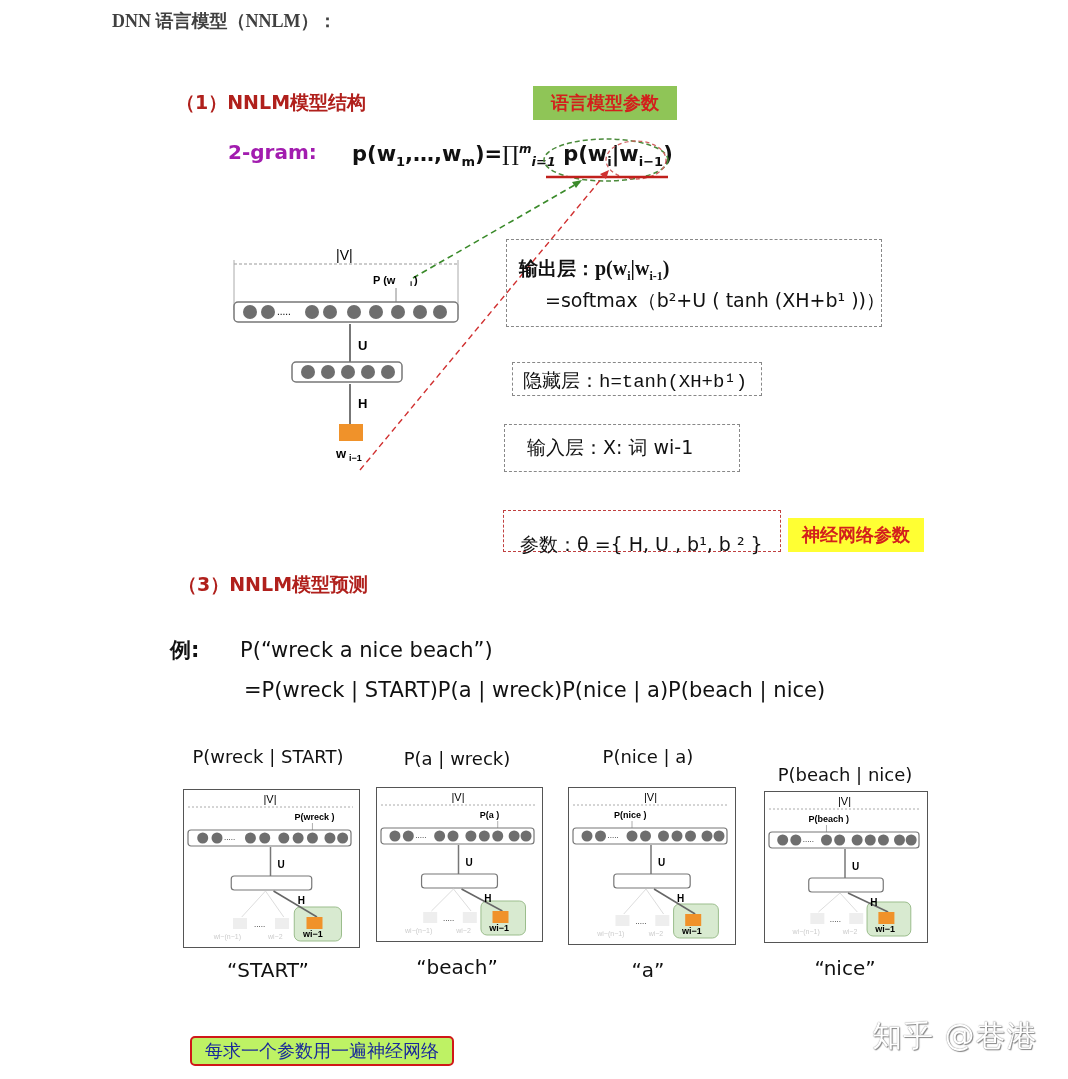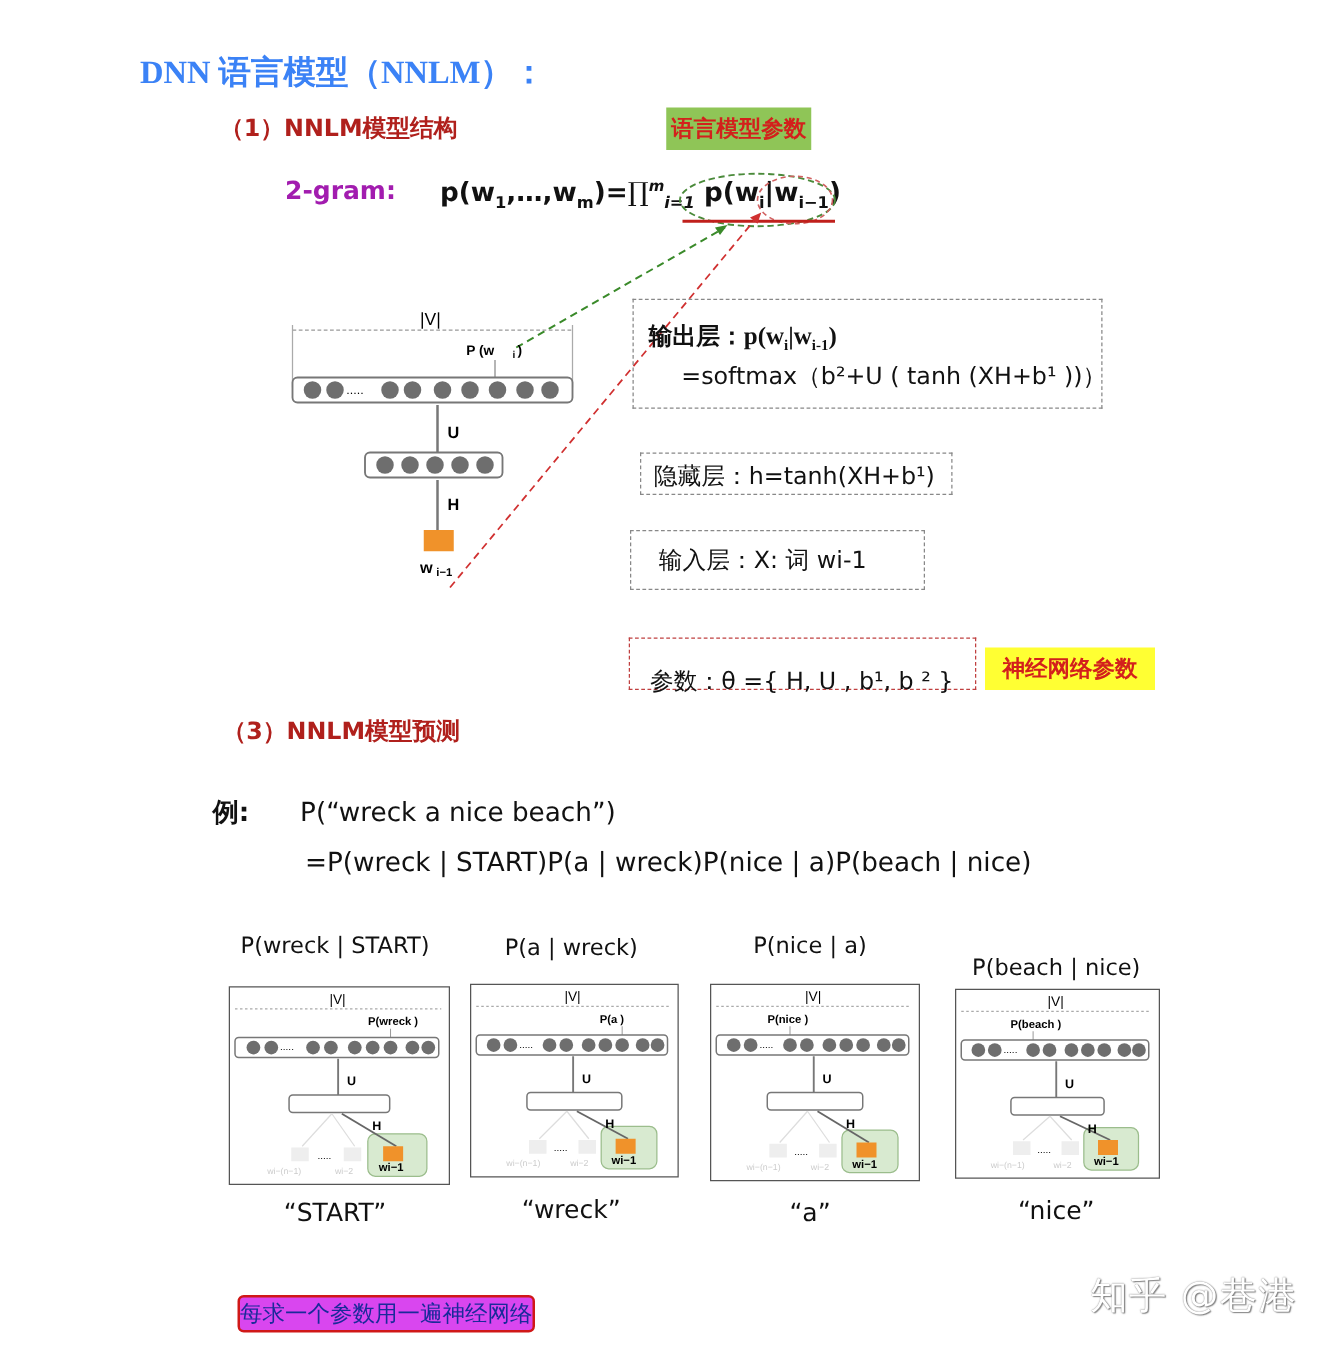--- a/index.html
+++ b/index.html
@@ -1,29 +1,29 @@
 <!DOCTYPE html>
 <html><head>
 <meta charset="utf-8">
 <style>
   html,body{margin:0;padding:0;background:#fff;}
   body{width:1068px;height:1079px;position:relative;overflow:hidden;font-family:"DejaVu Sans","Liberation Sans",sans-serif;color:#111;}
   .abs{position:absolute;}
-  .title{left:112px;top:40px;font-family:"Liberation Serif","DejaVu Serif",serif;font-weight:bold;font-size:26px;color:#3b82f6;}
+  .title{left:112px;top:9px;font-family:"Liberation Serif","DejaVu Serif",serif;font-weight:bold;font-size:18px;color:#404040;}
   .sec{font-weight:bold;font-size:19px;color:#b0201c;}
-  .tag-green{left:533px;top:86px;width:116px;height:34px;background:#8fc557;color:#d3201c;font-weight:bold;font-size:18px;display:flex;align-items:center;justify-content:center;}
+  .tag-green{left:533px;top:86px;width:144px;height:34px;background:#8fc557;color:#d3201c;font-weight:bold;font-size:18px;display:flex;align-items:center;justify-content:center;}
   .tag-yellow{left:788px;top:518px;width:136px;height:34px;background:#ffff33;color:#d3201c;font-weight:bold;font-size:18px;display:flex;align-items:center;justify-content:center;}
   .gram{left:228px;top:140px;color:#a21caf;font-weight:bold;font-size:20px;}
   .formula{left:352px;top:142px;font-weight:bold;font-size:21px;}
   .formula sub{font-size:13px;}
   .dbox{border:1.5px dashed #888;}
   .red-dbox{border:1.5px dashed #c04040;}
   .box-text{font-size:19px;white-space:nowrap;}
   .ex{left:170px;top:636px;font-size:21px;}
-  .bottom-note{left:190px;top:1036px;border:2.5px solid #d01818;border-radius:5px;color:#1a2a9a;font-size:18px;padding:1px 0;background:#d946ef;}
+  .bottom-note{left:190px;top:1036px;border:2.5px solid #d01818;border-radius:5px;color:#1a2a9a;font-size:18px;padding:1px 13px;background:#bef264;}
   .watermark{left:872px;top:1016px;font-size:30px;color:#fff;text-shadow:0 0 1px #666,1px 1px 1px #888;letter-spacing:1px;text-align:right;}
   .pcaption{font-size:18px;text-align:center;white-space:nowrap;}
   .qcaption{font-size:20px;text-align:center;}
   .panel{border:1.5px solid #555;background:#fff;}
   svg text{font-family:"Liberation Sans","DejaVu Sans",sans-serif;}
 </style>
 </head>
 <body>
 
 <div class="abs title">DNN 语言模型（NNLM）：</div>
@@ -87,21 +87,21 @@
 </svg>
 
 <div class="abs dbox" style="left:506px;top:239px;width:374px;height:86px;">
   <div class="box-text" style="position:absolute;left:12px;top:16px;">
     <span style="font-weight:bold">输出层：</span><span style="font-family:'Liberation Serif',serif;font-weight:bold;font-size:20px">p(w<sub style="font-size:12px">i</sub>|w<sub style="font-size:12px">i-1</sub>)</span>
   </div>
   <div class="box-text" style="position:absolute;left:38px;top:48px;">=softmax（b²+U ( tanh (XH+b¹ ))）</div>
 </div>
 
 <div class="abs dbox" style="left:512px;top:362px;width:248px;height:32px;">
-  <div class="box-text" style="position:absolute;left:10px;top:5px;">隐藏层：h=tanh(XH+b¹)</div>
+  <div class="box-text" style="position:absolute;left:10px;top:5px;font-family:Liberation Mono, monospace;">隐藏层：h=tanh(XH+b¹)</div>
 </div>
 
 <div class="abs dbox" style="left:504px;top:424px;width:234px;height:46px;">
   <div class="box-text" style="position:absolute;left:22px;top:10px;">输入层：X: 词 wi-1</div>
 </div>
 
 <div class="abs red-dbox" style="left:503px;top:510px;width:276px;height:40px;">
   <div class="box-text" style="position:absolute;left:16px;top:9px;margin-top:12px;">参数：θ ={ H, U , b¹, b ² }</div>
 </div>
 <div class="abs tag-yellow">神经网络参数</div>
@@ -176,21 +176,21 @@
   <line x1="84.5" y1="101" x2="125.4" y2="123" stroke="#666" stroke-width="1.5"></line>
   <text x="107.25" y="114" font-size="10" font-weight="bold">H</text>
   <rect x="46.2" y="124" width="14" height="11" fill="#eee"></rect>
   <text x="66" y="133" font-size="8">.....</text>
   <rect x="85.8" y="124" width="14" height="11" fill="#eee"></rect>
   <rect x="115.49999999999999" y="123" width="16" height="12" fill="#f0922a"></rect>
   <text x="28.05" y="145" font-size="7" fill="#ccc">wi−(n−1)</text>
   <text x="79.2" y="145" font-size="7" fill="#ccc">wi−2</text>
   <text x="112.2" y="143" font-size="9" font-weight="bold">wi−1</text>
 </svg></div>
-    <div class="abs qcaption" style="left: 377px; width: 160px; top: 955px;">“wreck”</div>
+    <div class="abs qcaption" style="left: 377px; width: 160px; top: 955px;">“beach”</div>
     <div class="abs pcaption" style="left: 548px; width: 200px; top: 746px;">P(nice | a)</div>
     <div class="abs panel" style="left: 568px; top: 787px; width: 166px; height: 156px;">
 <svg width="166" height="156">
   <line x1="4" y1="17" x2="160" y2="17" stroke="#aaa" stroke-width="1" stroke-dasharray="2,2"></line>
   <text x="75" y="13" font-family="DejaVu Serif,serif" font-size="11">|V|</text>
   <text x="45" y="30" font-size="9" font-weight="bold">P(nice )</text>
   <line x1="63" y1="42" x2="63" y2="33" stroke="#999" stroke-width="0.8"></line>
   <rect x="4" y="40" width="154" height="16" rx="3" fill="#fff" stroke="#777" stroke-width="1.2"></rect>
   <circle cx="18" cy="48" r="5.5" fill="#6e6e6e"></circle>
         <circle cx="31.500000000000004" cy="48" r="5.5" fill="#6e6e6e"></circle>

